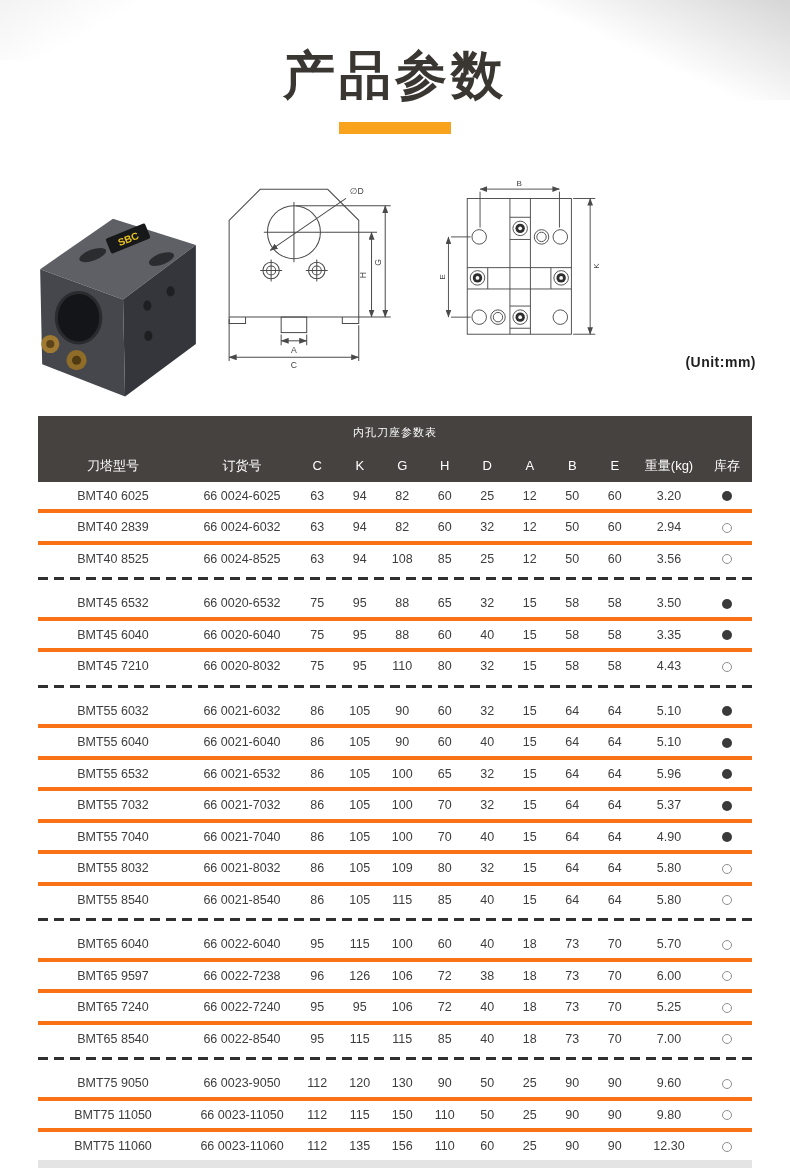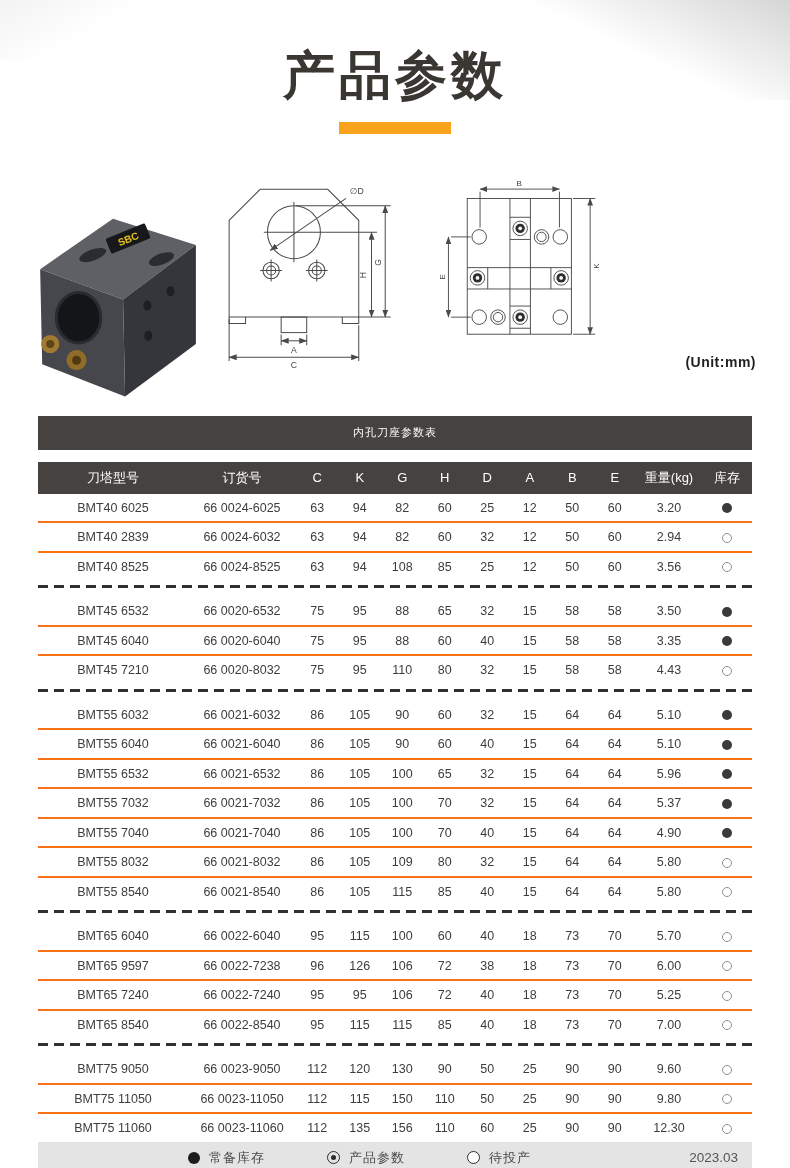--- a/index.html
+++ b/index.html
@@ -22,24 +22,24 @@
   .fig.front{left:220px;top:22px;width:178px;height:192px;}
   .fig.back{left:438px;top:20px;width:178px;height:175px;}
   .fig svg{width:100%;height:100%;display:block;}
   .unit-note{position:absolute;right:34px;top:196px;font-size:14px;
     font-weight:bold;color:#1f1f1f;letter-spacing:.5px;}
 
   .table-wrap{margin:6px 38px 0;}
   .table-title{height:34px;background:#454240;color:#ffffff;font-size:11px;
     letter-spacing:1px;display:flex;align-items:center;justify-content:center;}
   .grid-cols{display:grid;grid-template-columns:150px 108px repeat(8,42.5px) 66px 50px;}
-  .thead{margin-top:12px;height:32px;background:#454240;color:#ffffff;
+  .thead{margin-top:0;height:32px;background:#454240;color:#ffffff;
     font-size:13px;align-items:center;}
   .thead span{text-align:center;}
-  .trow{height:27.5px;align-items:center;border-bottom:2px solid #f97316;}
+  .trow{height:27.5px;align-items:center;border-bottom:4px solid #f97316;}
   .trow.last{border-bottom:none;}
   .tcell{text-align:center;font-size:12.5px;color:#3d3d3d;white-space:nowrap;}
   .dashed-sep{height:17px;position:relative;}
   .dashed-sep::after{content:"";position:absolute;left:0;right:0;top:5px;height:3px;
     background:repeating-linear-gradient(90deg,#303030 0 10px,transparent 10px 16px);}
   .dot{display:inline-block;border-radius:50%;vertical-align:middle;box-sizing:border-box;}
   .dot.full{width:10px;height:10px;background:#3a3a3a;}
   .dot.empty{width:10px;height:10px;border:1.2px solid #8f8f8f;background:#fff;}
   .dot.half{width:13px;height:13px;border:1.6px solid #2c2c2c;position:relative;}
   .dot.half::after{content:"";position:absolute;left:50%;top:50%;width:5px;height:5px;

